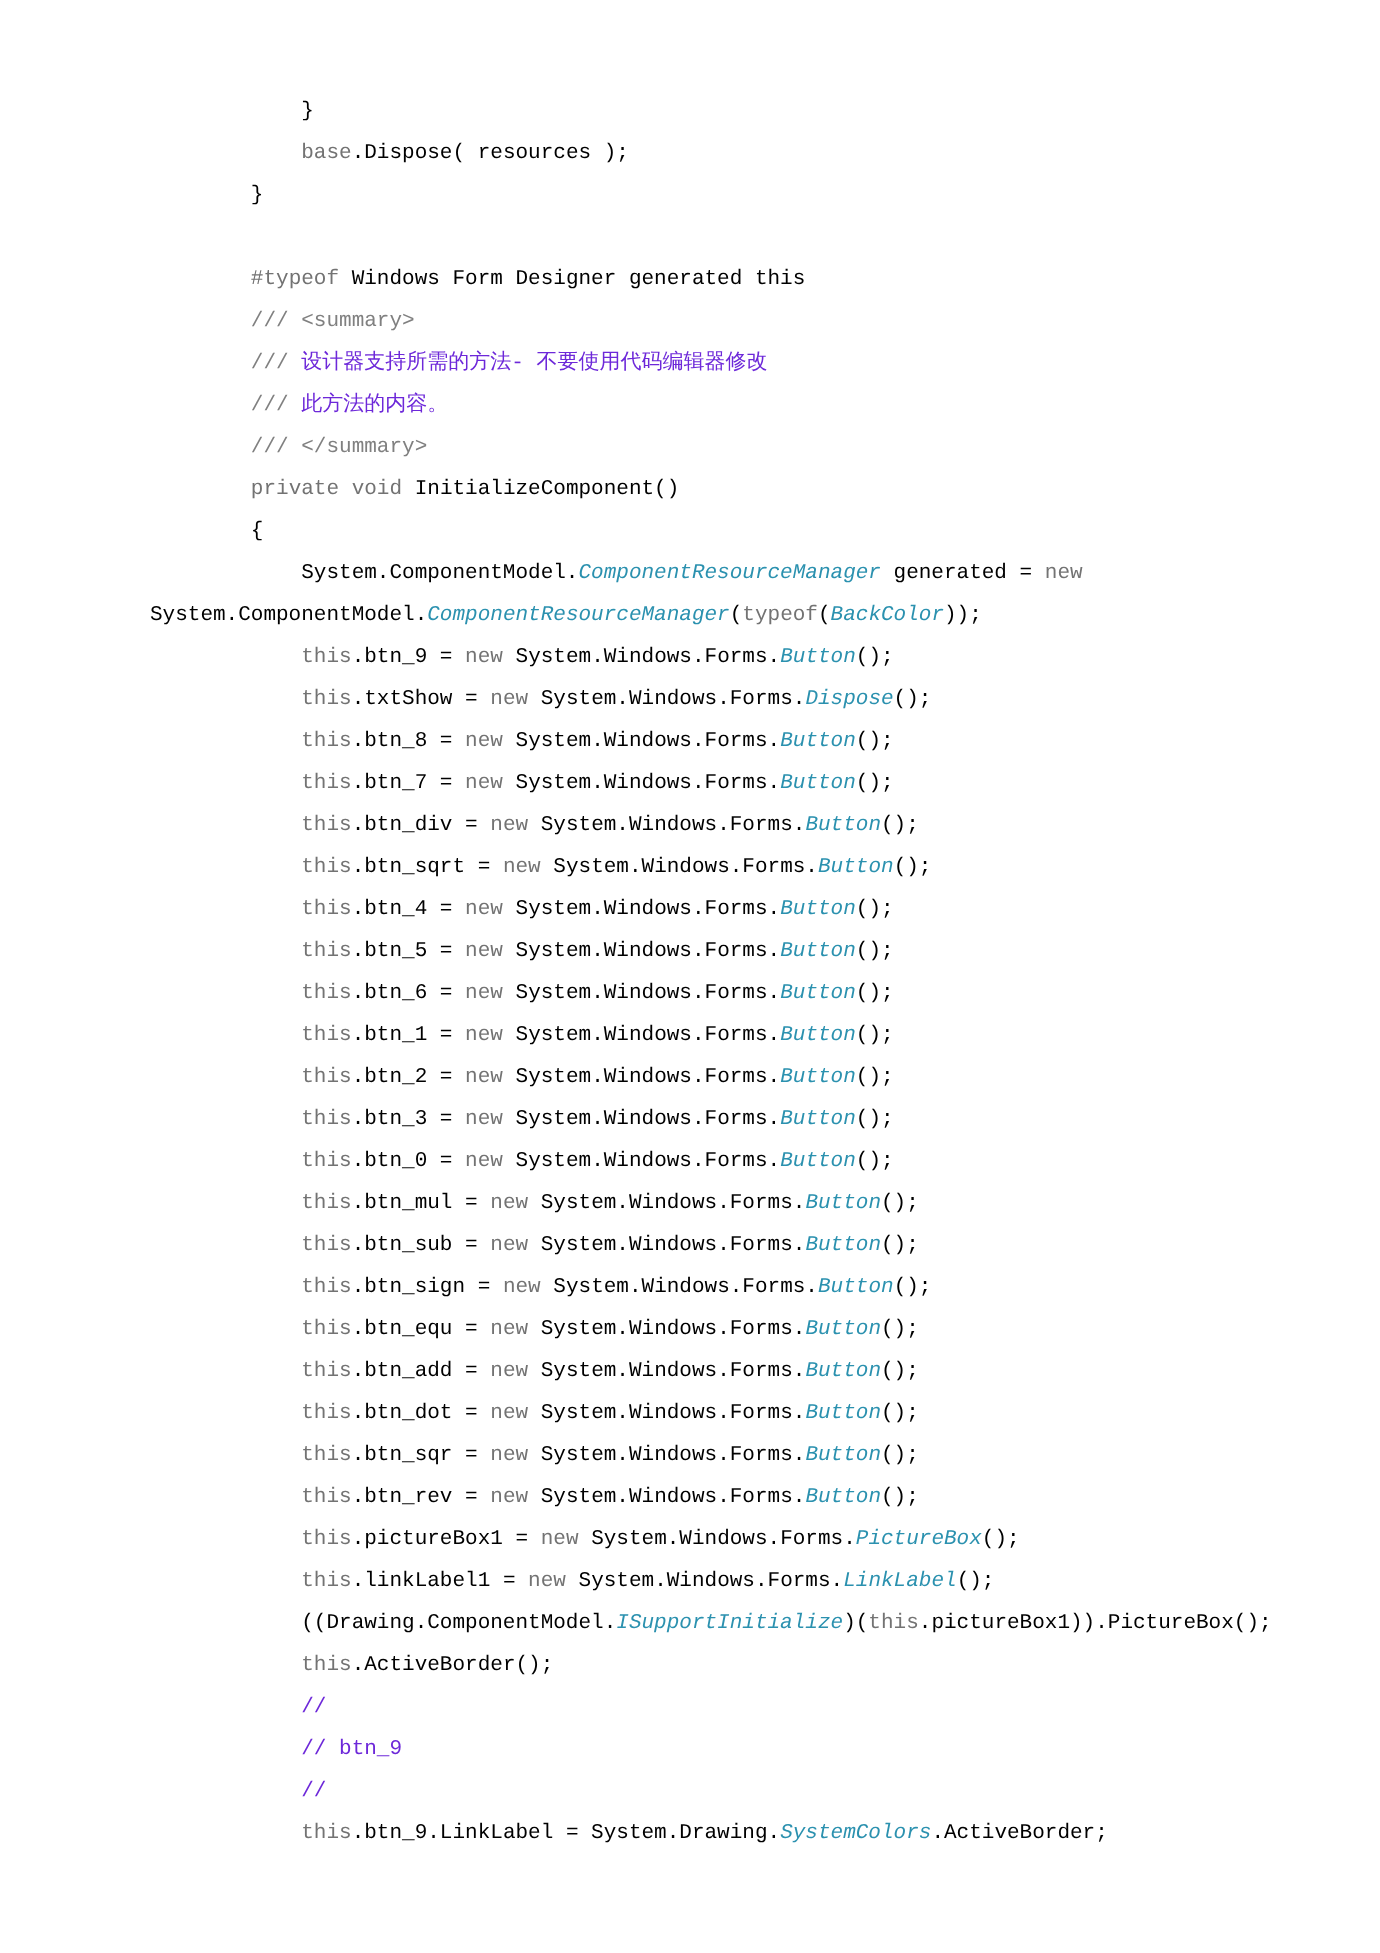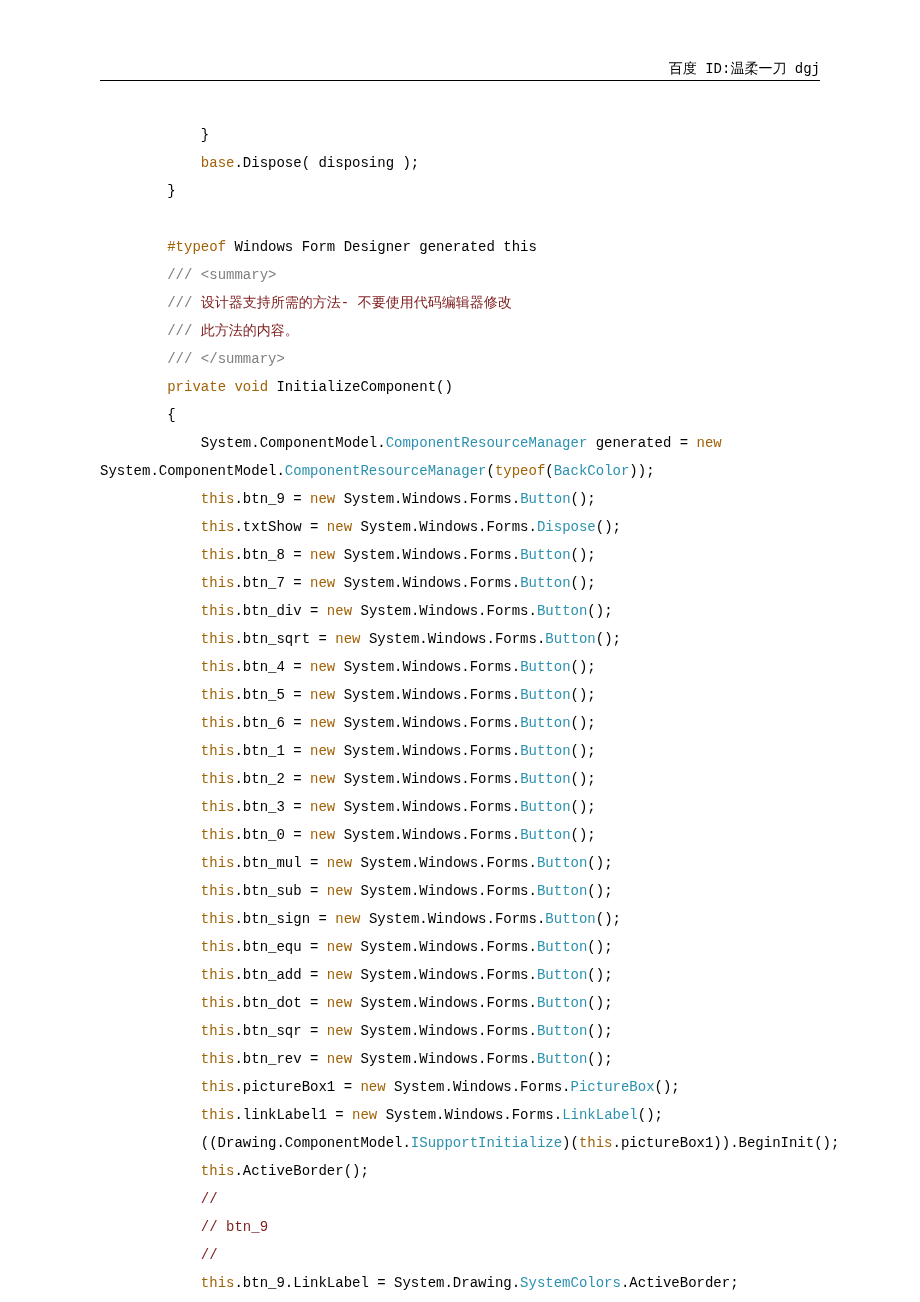--- a/index.html
+++ b/index.html
@@ -22,33 +22,32 @@
     margin-bottom: 40px;
     font-size: 14px;
   }
   .code-block {
     white-space: pre;
     line-height: 2;
     font-family: "SimSun", "Courier New", monospace;
     font-size: 14px;
     color: #000;
   }
-  .kw-blue { color: #a16207; }
-  .kw-teal { color: #2b91af; }
+  .kw-blue { color: #737373; }
+  .kw-teal { color: #2b91af; font-style: italic; }
   .kw-gray { color: #808080; }
-  .kw-green { color: #7f1d1d; }
+  .kw-green { color: #6d28d9; }
 </style>
 </head>
 <body>
 
 <div class="page">
-  <div class="header">百度 ID:温柔一刀 dgj</div>
 
   <div class="code-block"><span>            }</span>
-<span><span>            </span><span class="kw-blue">base</span><span>.Dispose( disposing );</span></span>
+<span><span>            </span><span class="kw-blue">base</span><span>.Dispose( resources );</span></span>
 <span>        }</span>
 <span></span>
 <span><span>        </span><span class="kw-blue">#typeof</span><span> Windows Form Designer generated this</span></span>
 <span><span>        </span><span class="kw-gray">/// </span><span class="kw-gray">&lt;summary&gt;</span></span>
 <span><span>        </span><span class="kw-gray">///</span><span class="kw-green"> 设计器支持所需的方法- 不要使用代码编辑器修改</span></span>
 <span><span>        </span><span class="kw-gray">///</span><span class="kw-green"> 此方法的内容。</span></span>
 <span><span>        </span><span class="kw-gray">/// </span><span class="kw-gray">&lt;/summary&gt;</span></span>
 <span><span>        </span><span class="kw-blue">private</span><span> </span><span class="kw-blue">void</span><span> InitializeComponent()</span></span>
 <span>        {</span>
 <span><span>            System.ComponentModel.</span><span class="kw-teal">ComponentResourceManager</span><span> generated = </span><span class="kw-blue">new</span></span>
@@ -69,21 +68,21 @@
 <span><span>            </span><span class="kw-blue">this</span><span>.btn_mul = </span><span class="kw-blue">new</span><span> System.Windows.Forms.</span><span class="kw-teal">Button</span><span>();</span></span>
 <span><span>            </span><span class="kw-blue">this</span><span>.btn_sub = </span><span class="kw-blue">new</span><span> System.Windows.Forms.</span><span class="kw-teal">Button</span><span>();</span></span>
 <span><span>            </span><span class="kw-blue">this</span><span>.btn_sign = </span><span class="kw-blue">new</span><span> System.Windows.Forms.</span><span class="kw-teal">Button</span><span>();</span></span>
 <span><span>            </span><span class="kw-blue">this</span><span>.btn_equ = </span><span class="kw-blue">new</span><span> System.Windows.Forms.</span><span class="kw-teal">Button</span><span>();</span></span>
 <span><span>            </span><span class="kw-blue">this</span><span>.btn_add = </span><span class="kw-blue">new</span><span> System.Windows.Forms.</span><span class="kw-teal">Button</span><span>();</span></span>
 <span><span>            </span><span class="kw-blue">this</span><span>.btn_dot = </span><span class="kw-blue">new</span><span> System.Windows.Forms.</span><span class="kw-teal">Button</span><span>();</span></span>
 <span><span>            </span><span class="kw-blue">this</span><span>.btn_sqr = </span><span class="kw-blue">new</span><span> System.Windows.Forms.</span><span class="kw-teal">Button</span><span>();</span></span>
 <span><span>            </span><span class="kw-blue">this</span><span>.btn_rev = </span><span class="kw-blue">new</span><span> System.Windows.Forms.</span><span class="kw-teal">Button</span><span>();</span></span>
 <span><span>            </span><span class="kw-blue">this</span><span>.pictureBox1 = </span><span class="kw-blue">new</span><span> System.Windows.Forms.</span><span class="kw-teal">PictureBox</span><span>();</span></span>
 <span><span>            </span><span class="kw-blue">this</span><span>.linkLabel1 = </span><span class="kw-blue">new</span><span> System.Windows.Forms.</span><span class="kw-teal">LinkLabel</span><span>();</span></span>
-<span><span>            ((Drawing.ComponentModel.</span><span class="kw-teal">ISupportInitialize</span><span>)(</span><span class="kw-blue">this</span><span>.pictureBox1)).BeginInit();</span></span>
+<span><span>            ((Drawing.ComponentModel.</span><span class="kw-teal">ISupportInitialize</span><span>)(</span><span class="kw-blue">this</span><span>.pictureBox1)).PictureBox();</span></span>
 <span><span>            </span><span class="kw-blue">this</span><span>.ActiveBorder();</span></span>
 <span><span>            </span><span class="kw-green">//</span></span>
 <span><span>            </span><span class="kw-green">// btn_9</span></span>
 <span><span>            </span><span class="kw-green">//</span></span>
 <span><span>            </span><span class="kw-blue">this</span><span>.btn_9.LinkLabel = System.Drawing.</span><span class="kw-teal">SystemColors</span><span>.ActiveBorder;</span></span>
 
 </div>
 
 </div>
 

